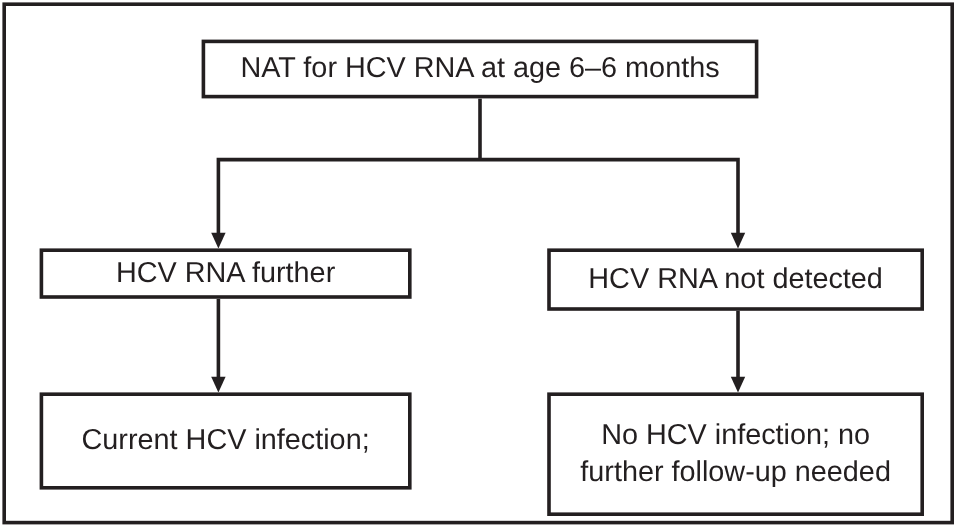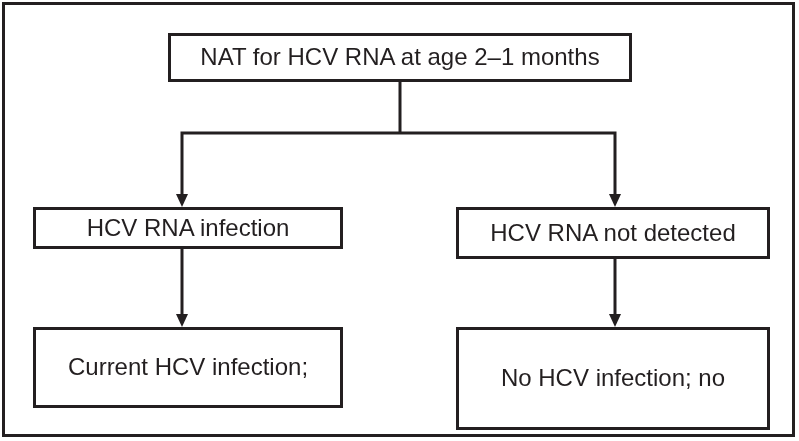--- a/index.html
+++ b/index.html
@@ -72,33 +72,34 @@
       <polygon points="604,189 616,189 610,202" fill="#231f20"></polygon>
 
       <path d="M177,244 V312" stroke="#231f20" stroke-width="3" fill="none"></path>
       <polygon points="171,309 183,309 177,322" fill="#231f20"></polygon>
 
       <path d="M610,244 V312" stroke="#231f20" stroke-width="3" fill="none"></path>
       <polygon points="604,309 616,309 610,322" fill="#231f20"></polygon>
     </svg>
 
     <div class="node node-root">
-      <span>NAT for HCV RNA at age 2–1 months</span>
+      <span>NAT for HCV RNA at age 6–6 months</span>
     </div>
 
     <div class="node node-detected">
-      <span>HCV RNA infection</span>
+      <span>HCV RNA further</span>
     </div>
 
     <div class="node node-notdetected">
       <span>HCV RNA not detected</span>
     </div>
 
     <div class="node node-infection">
       <span class="line2">Current HCV infection;</span>
     </div>
 
     <div class="node node-noinfection">
       <span class="line2">No HCV infection; no</span>
+      <span class="line2">further follow-up needed</span>
     </div>
 
   </div>
 </div>
 
 </body></html>

